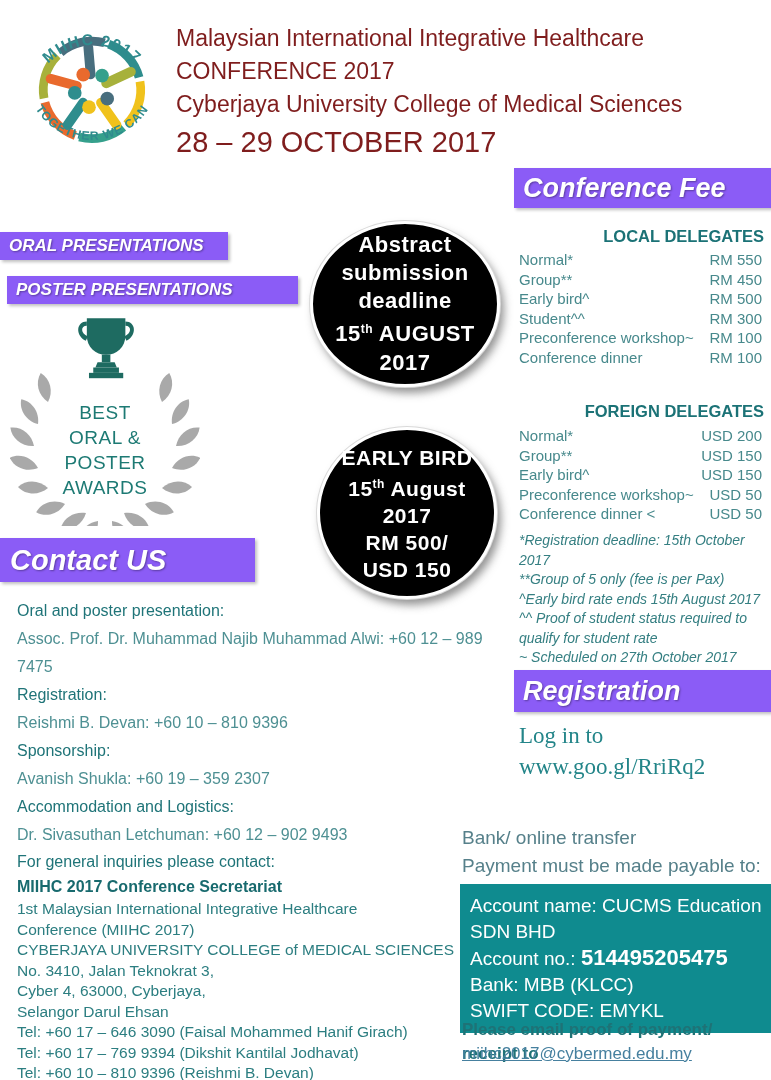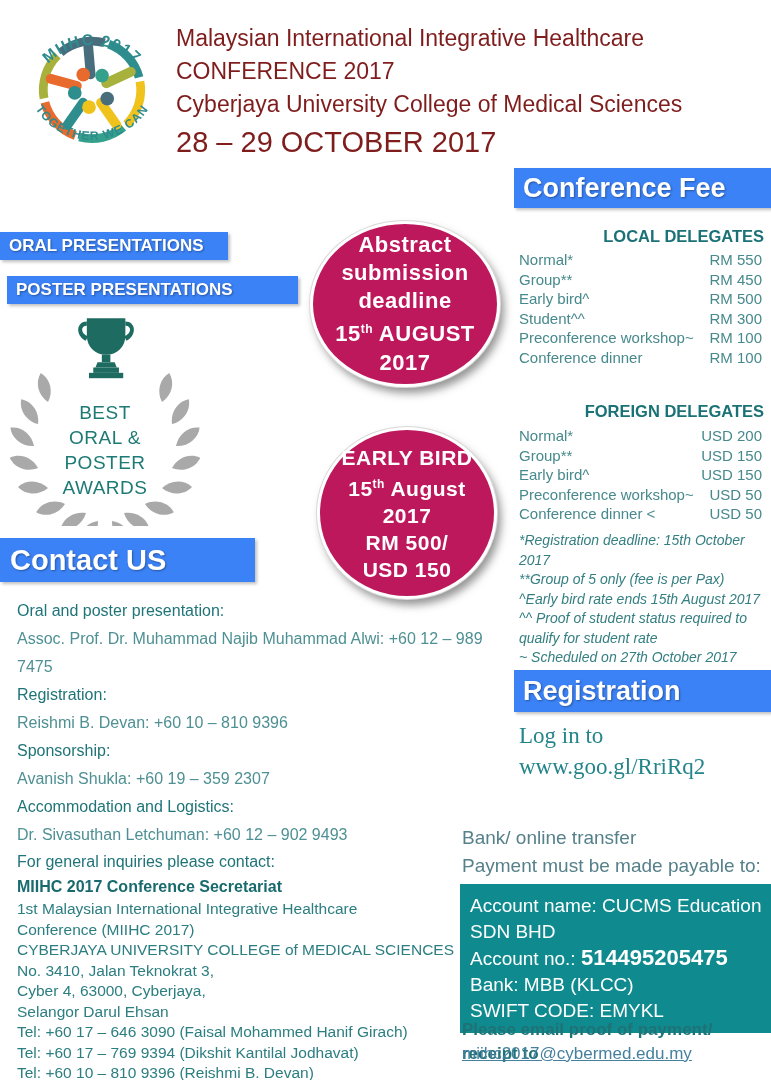--- a/index.html
+++ b/index.html
@@ -6,36 +6,36 @@
   #poster{position:relative;width:771px;height:1080px;background:#ffffff;
           font-family:"Liberation Sans",sans-serif;overflow:hidden;}
 
   
   .logo{position:absolute;left:14px;top:8px;width:156px;height:156px;}
   .titleblock{position:absolute;left:176px;top:22px;color:#7f1d1d;}
   .titleblock .t1{font-size:23px;line-height:33px;}
   .titleblock .t4{font-size:29px;line-height:42px;}
 
   
-  .banner{position:absolute;background:#3b82f6;color:#ffffff;font-weight:bold;
+  .banner{position:absolute;background:#8b5cf6;color:#ffffff;font-weight:bold;
           text-shadow:1px 1px 2px rgba(0,0,0,0.35);
-          box-shadow:2px 2px 3px rgba(0,0,0,0.25);}
+          box-shadow:2px 2px 3px rgba(0,0,0,0.25);font-style:italic;}
   .banner-oral{left:0;top:232px;width:228px;height:28px;font-size:17px;line-height:28px;padding-left:9px;box-sizing:border-box;}
   .banner-poster{left:0;top:276px;width:291px;height:28px;font-size:17px;line-height:28px;padding-left:9px;box-sizing:border-box;margin-left:7px;}
   .banner-contact{left:0;top:538px;width:255px;height:44px;font-size:29px;line-height:44px;padding-left:10px;box-sizing:border-box;}
   .banner-fee{left:514px;top:168px;width:257px;height:40px;font-size:27px;line-height:40px;padding-left:9px;box-sizing:border-box;}
   .banner-reg{left:514px;top:670px;width:257px;height:42px;font-size:27px;line-height:42px;padding-left:9px;box-sizing:border-box;}
 
   
   .awards-svg{position:absolute;left:10px;top:314px;width:190px;height:212px;}
   .award-text{position:absolute;left:30px;top:400px;width:150px;text-align:center;
               color:#1d7a74;font-size:19px;line-height:25px;letter-spacing:0.5px;}
 
   
-  .badge{position:absolute;background:#be185d;border:3px solid #ffffff;border-radius:50%;
+  .badge{position:absolute;background:#000000;border:3px solid #ffffff;border-radius:50%;
          box-shadow:0 0 0 1px #d9d9d9,4px 6px 9px rgba(90,90,90,0.65);
          color:#ffffff;font-weight:bold;text-align:center;display:flex;
          flex-direction:column;justify-content:center;letter-spacing:0.5px;}
   .badge-abstract{left:310px;top:221px;width:184px;height:160px;font-size:22px;line-height:28px;}
   .badge-early{left:317px;top:427px;width:174px;height:166px;font-size:21px;line-height:27px;}
   .badge sup{font-size:12px;vertical-align:super;}
 
   
   .contact{position:absolute;left:17px;top:597px;width:470px;}
   .c-label{font-size:16px;line-height:28px;color:#1f7478;}

